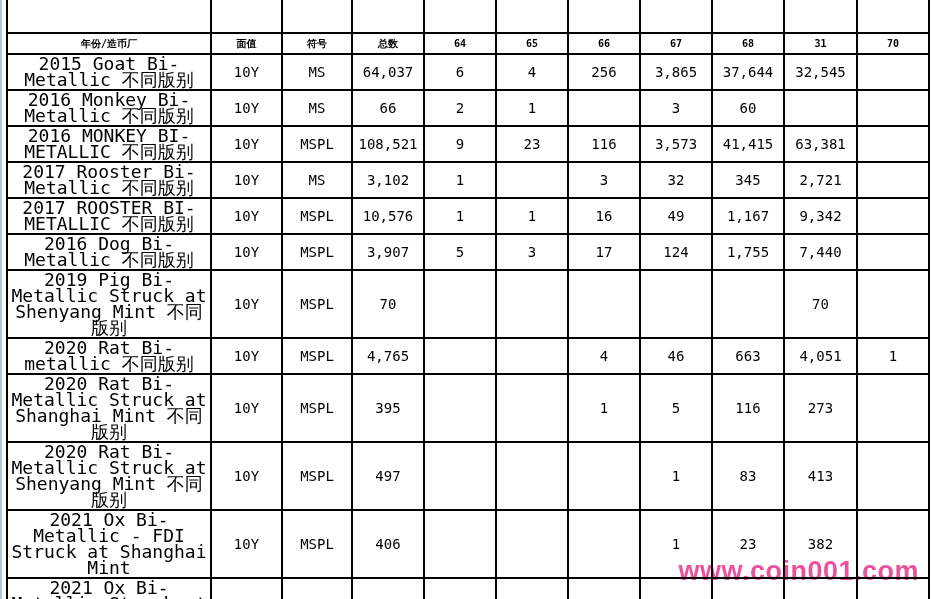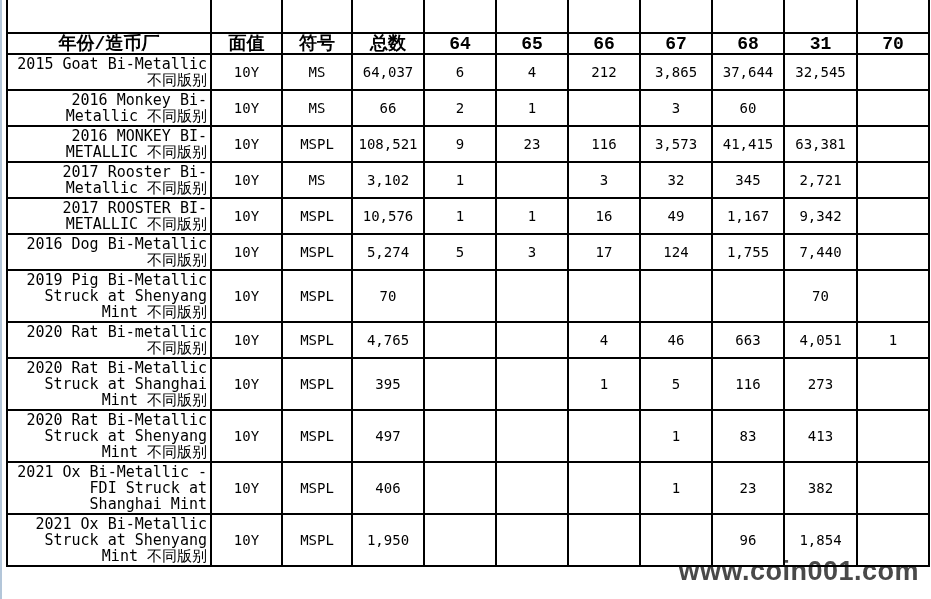--- a/index.html
+++ b/index.html
@@ -55,39 +55,37 @@
   }
   
   .cut-row td {
     height: 2px;
     border-top: none;
     padding: 0;
     line-height: 0;
   }
   .head-row th {
     font-weight: bold;
-    font-size: 18px;
+    font-size: 10px;
     height: 19px;
     padding: 0 12px;
-    font-family: Liberation Mono, monospace;
   }
   .pop td { height: 32px; }
   .pop td.name {
-    font-size: 15px;
+    font-size: 18px;
     line-height: 16px;
     padding: 1px 3px;
-    text-align: right;
   }
 </style>
 </head>
 <body>
 
 <div class="screen">
 
-  <div class="watermark" style="color: #404040;">www.coin001.com</div>
+  <div class="watermark" style="color: #ec4899;">www.coin001.com</div>
 
   <div class="left-gridline"></div>
 
   <table class="pop">
     <colgroup>
       <col style="width:204px">
       <col style="width:71px">
       <col style="width:70px">
       <col style="width:72px">
       <col style="width:72px">
@@ -127,21 +125,21 @@
       </tr>
     </thead>
     <tbody id="table-body">
     <tr>
       <td class="name">2015 Goat Bi-Metallic 不同版别</td>
       <td class="num">10Y</td>
       <td class="num">MS</td>
       <td class="num">64,037</td>
       <td class="num">6</td>
       <td class="num">4</td>
-      <td class="num">212</td>
+      <td class="num">256</td>
       <td class="num">3,865</td>
       <td class="num">37,644</td>
       <td class="num">32,545</td>
       <td class="num"></td>
     </tr>
 
     <tr>
       <td class="name">2016 Monkey Bi-Metallic 不同版别</td>
       <td class="num">10Y</td>
       <td class="num">MS</td>
@@ -194,21 +192,21 @@
       <td class="num">49</td>
       <td class="num">1,167</td>
       <td class="num">9,342</td>
       <td class="num"></td>
     </tr>
 
     <tr>
       <td class="name">2016 Dog Bi-Metallic 不同版别</td>
       <td class="num">10Y</td>
       <td class="num">MSPL</td>
-      <td class="num">5,274</td>
+      <td class="num">3,907</td>
       <td class="num">5</td>
       <td class="num">3</td>
       <td class="num">17</td>
       <td class="num">124</td>
       <td class="num">1,755</td>
       <td class="num">7,440</td>
       <td class="num"></td>
     </tr>
 
 

